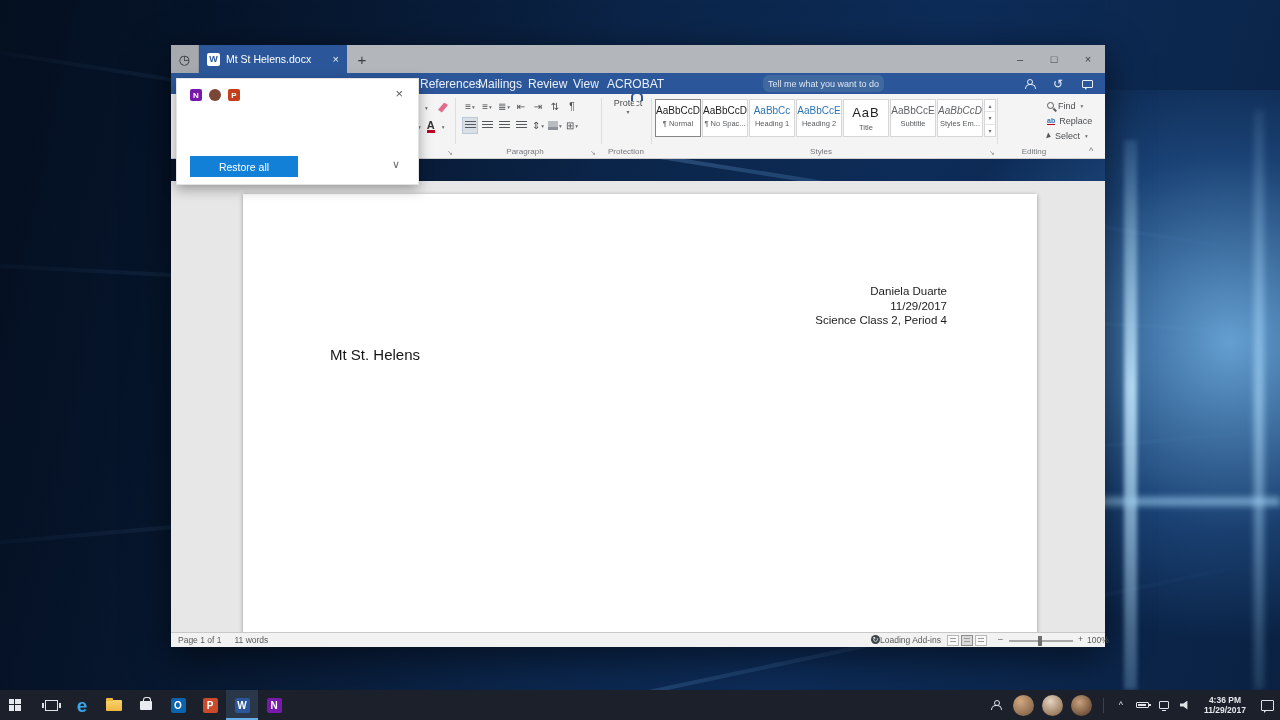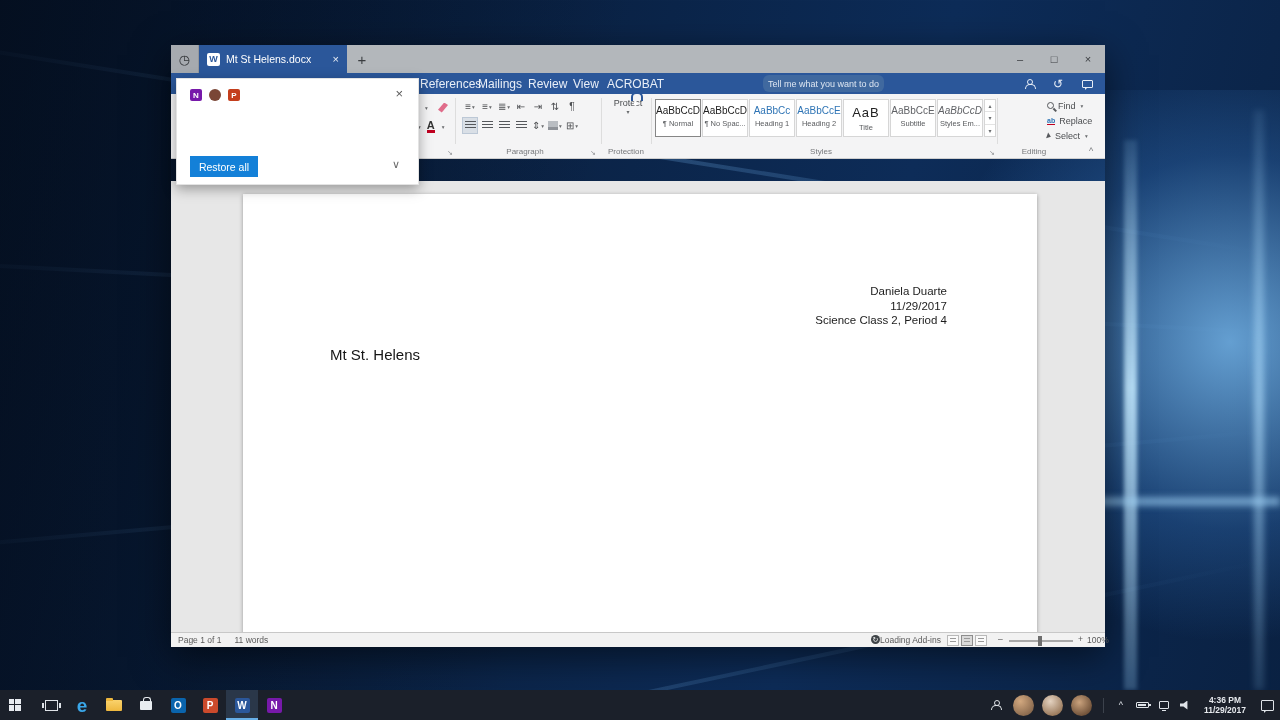--- a/index.html
+++ b/index.html
@@ -158,21 +158,21 @@
       border:1px solid #e3e3e3; box-shadow:0 4px 12px rgba(0,0,0,.35); z-index:40; }
   .popicons { position:absolute; left:13px; top:10px; display:flex; gap:7px; }
   .pic { width:12px; height:12px; border-radius:2px; color:#fff; font-size:8px; font-weight:bold;
       display:flex; align-items:center; justify-content:center; }
   .pic-onenote { background:#7719aa; }
   .pic-site { background:#7a4636; border-radius:50%; }
   .pic-ppt { background:#c43e1c; }
   .popclose { position:absolute; right:15px; top:7px; font-size:13px; color:#5a5a5a; }
   .popmsg { position:absolute; left:13px; top:34px; width:224px; font-size:10.5px;
       line-height:14px; color:#3f4043; }
-  .restorebtn { position:absolute; left:13px; top:77px; width:68px; height:21px; background:#1380d8;
+  .restorebtn { position:absolute; left:13px; top:77px; width:108px; height:21px; background:#1380d8;
       color:#fff; font-size:10.5px; display:flex; align-items:center; justify-content:center; border:none; }
   .popchev { position:absolute; right:18px; top:79px; font-size:11px; color:#6a6a6a; }
 
   
   .taskbar { position:absolute; left:0; bottom:0; width:1280px; height:30px; background:#1b202a;
       display:flex; align-items:center; z-index:50; }
   .startbtn { width:30px; height:30px; display:flex; align-items:center; justify-content:center; }
   .winlogo { width:13px; height:13px; display:grid; grid-template-columns:5.5px 5.5px;
       grid-template-rows:5.5px 5.5px; gap:1px; }
   .winlogo i { background:#e6eaef; }

